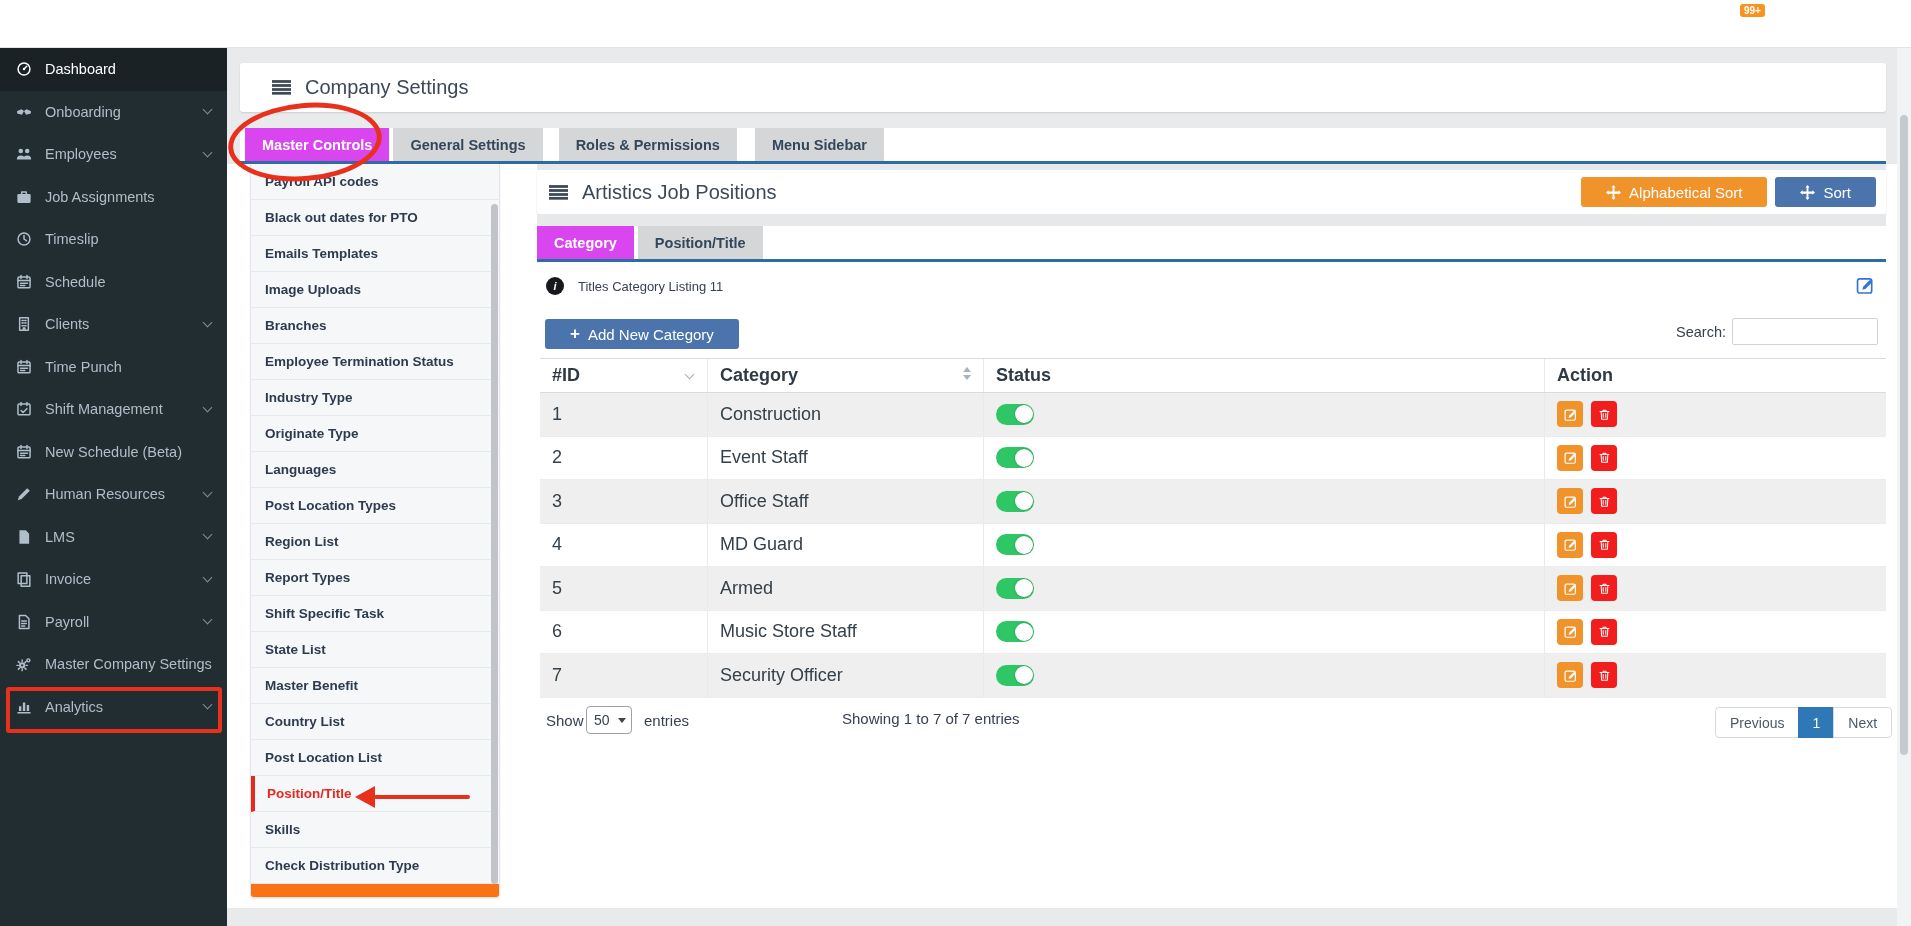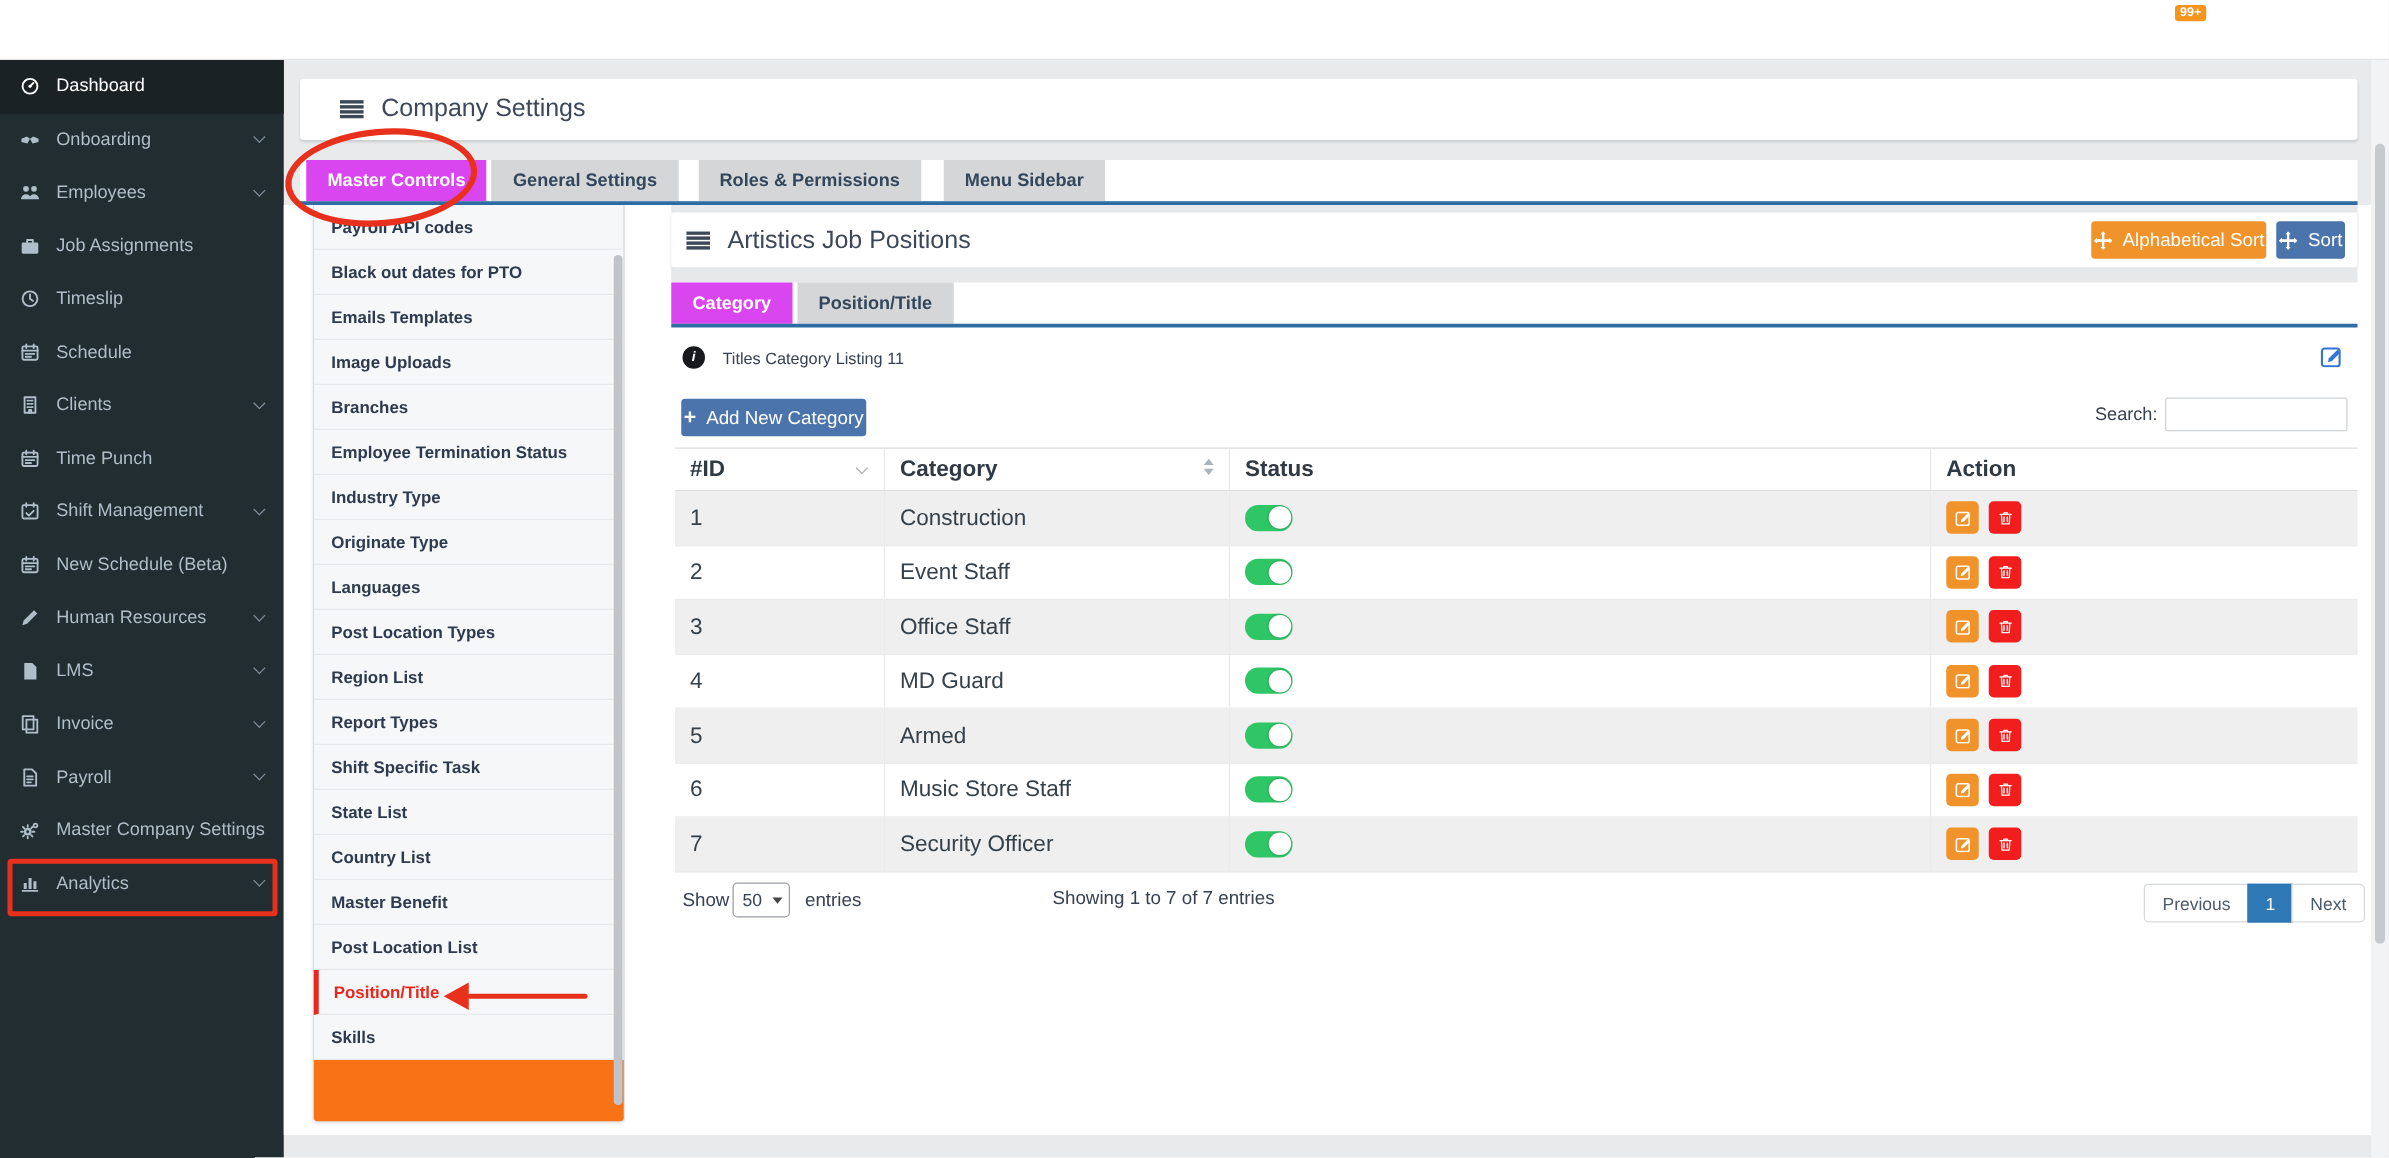--- a/index.html
+++ b/index.html
@@ -52,21 +52,21 @@
 
   
   #settings-card{left:250px;top:164px;width:250px;height:734px;background:#f97316;border:1px solid #e2e5e8;border-top:none;border-radius:0 0 4px 4px;box-shadow:0 1px 2px rgba(0,0,0,.08)}
   .sitem{height:36px;display:flex;align-items:center;padding:0 14px;background:#f5f7f9;border-bottom:1px solid #e7eaed;font-weight:600;font-size:13.5px;color:#2e3b4e;cursor:pointer}
   .sitem.active{color:#e8281f;border-left:4px solid #e8281f;padding-left:12px}
   #settings-scrollbar{left:491px;top:204px;width:7px;height:680px;background:#c0c4c8;border-radius:4px;z-index:3}
 
   
   .graystrip{background:#e7e8ea}
   #artistics-card{left:537px;top:170px;width:1349px;height:44px;display:flex;align-items:center;padding:0 10px 0 12px;gap:14px}
-  .btn{height:30px;display:inline-flex;align-items:center;gap:8px;border:none;border-radius:3px;color:#fff;font-size:15px;font-family:inherit;padding:0 2px;cursor:pointer}
+  .btn{height:30px;display:inline-flex;align-items:center;gap:8px;border:none;border-radius:3px;color:#fff;font-size:15px;font-family:inherit;padding:0 25px;cursor:pointer}
   .btn-orange{background:#f0932b}
   .btn-blue{background:#4a74ab}
 
   
   #subtabs{left:537px;top:226px;width:1349px;height:33px;display:flex}
   #subtab-underline{left:537px;top:259px;width:1349px;height:3px;background:#2d6da3}
 
   
   #info-icon{left:546px;top:277px;width:18px;height:18px;border-radius:50%;background:#17191c;color:#fff;display:flex;align-items:center;justify-content:center;font-size:11px;font-weight:700;font-style:italic}
   #info-text{left:578px;top:279px;font-size:13px;color:#374151}
@@ -387,33 +387,36 @@
   <div class="sitem">
       <span>Report Types</span>
     </div>
   <div class="sitem">
       <span>Shift Specific Task</span>
     </div>
   <div class="sitem">
       <span>State List</span>
     </div>
   <div class="sitem">
+      <span>Master Benefit</span>
+    </div>
+  <div class="sitem">
       <span>Country List</span>
-    </div>
-  <div class="sitem">
-      <span>Master Benefit</span>
     </div>
   <div class="sitem">
       <span>Post Location List</span>
     </div>
   <div class="sitem active">
       <span>Position/Title</span>
     </div>
   <div class="sitem">
       <span>Skills</span>
+    </div>
+  <div class="sitem">
+      <span>Check Distribution Type</span>
     </div>
 </div>
 <div id="settings-scrollbar" class="abs"></div>
 
 <div class="abs graystrip" style="left:537px;top:164px;width:1349px;height:6px"></div>
 <div id="artistics-card" class="abs card">
   <svg class="ic list-ic" width="19" height="15" viewBox="0 0 18 14">
     <rect class="f" x="0" y="0" width="18" height="2.6"></rect>
       <rect class="f" x="0" y="3.8" width="18" height="2.6"></rect>
       <rect class="f" x="0" y="7.6" width="18" height="2.6"></rect>

